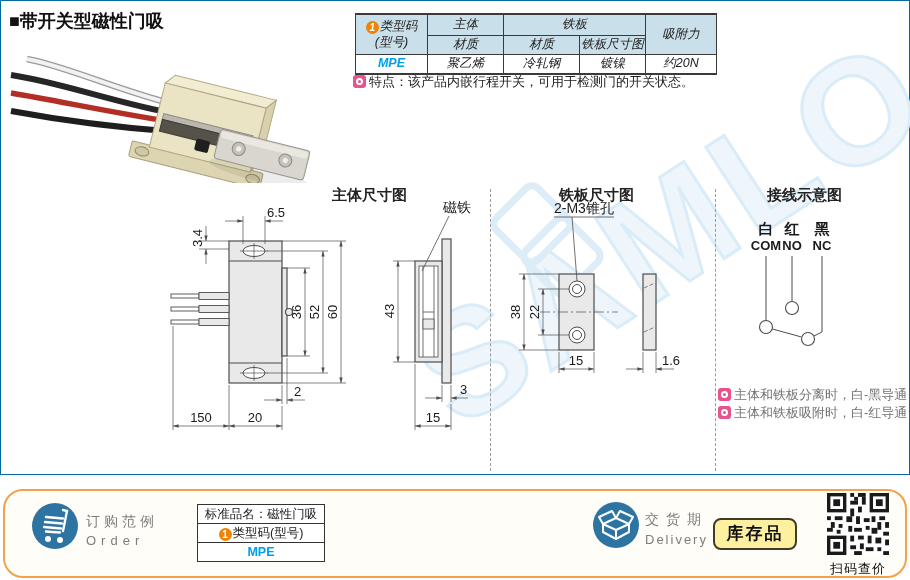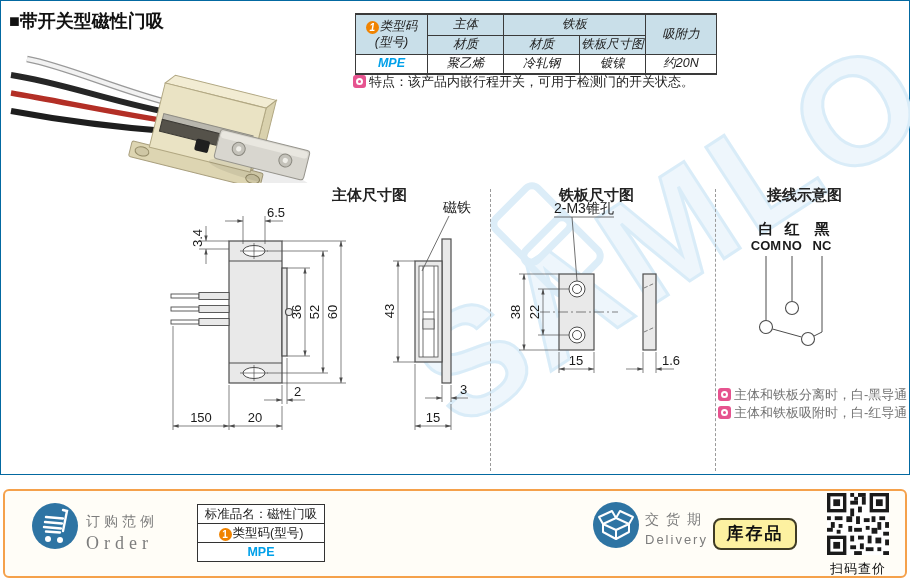--- a/index.html
+++ b/index.html
@@ -33,24 +33,24 @@
   .pinkmark i{position:absolute;left:3px;top:3px;width:3px;height:3px;border:2px solid #fff;
               border-radius:50%;background:#e6538f;}
   .feature-note{position:absolute;left:352px;top:72px;font-size:13px;color:#222;z-index:2;white-space:nowrap;}
   
   .sec-title{position:absolute;font-size:15px;font-weight:bold;color:#222;z-index:2;white-space:nowrap;}
   .sep{position:absolute;top:188px;height:282px;width:0;border-left:1px dashed #9a9a9a;z-index:1;}
   .draw-svg{position:absolute;z-index:1;}
   .wire-note{position:absolute;font-size:13px;color:#737373;z-index:2;white-space:nowrap;text-align:right;}
   
   .footer{position:absolute;left:3px;top:489px;width:900px;height:85px;background:#fffdf7;
-          border:2px solid #f5a14b;border-radius:6px;z-index:2;}
+          border:2px solid #f5a14b;border-radius:20px;z-index:2;}
   .gray-cn{color:#7d7d7d;}
   .order-cn{position:absolute;left:81px;top:22px;font-size:14px;letter-spacing:4px;}
-  .order-en{position:absolute;left:81px;top:42px;font-size:18px;letter-spacing:5px;font-family:Liberation Serif, serif;}
+  .order-en{position:absolute;left:81px;top:42px;font-size:13px;letter-spacing:5px;}
   .order-box{position:absolute;left:148px;top:13px;width:128px;border-collapse:collapse;background:#fff;margin-left:44px;}
   .order-box td{border:1.5px solid #333;font-size:12.5px;text-align:center;height:18px;padding:0 3px;white-space:nowrap;}
   .deliv-cn{position:absolute;left:640px;top:20px;font-size:14px;letter-spacing:7px;}
   .deliv-en{position:absolute;left:640px;top:41px;font-size:13px;letter-spacing:2px;}
   .stock-badge{position:absolute;left:708px;top:27px;width:80px;height:28px;background:#fdf1a1;
                border:2px solid #3f3b25;border-radius:8px;font-size:17px;font-weight:bold;
                color:#111;text-align:center;line-height:28px;letter-spacing:2px;}
   .qr-wrap{position:absolute;left:820px;top:2px;width:66px;text-align:center;}
   .qr-caption{font-size:13px;color:#111;margin-top:1px;letter-spacing:1px;}
   svg text.d{font-family:"Liberation Sans","DejaVu Sans",sans-serif;font-size:13px;fill:#1a1a1a;}

